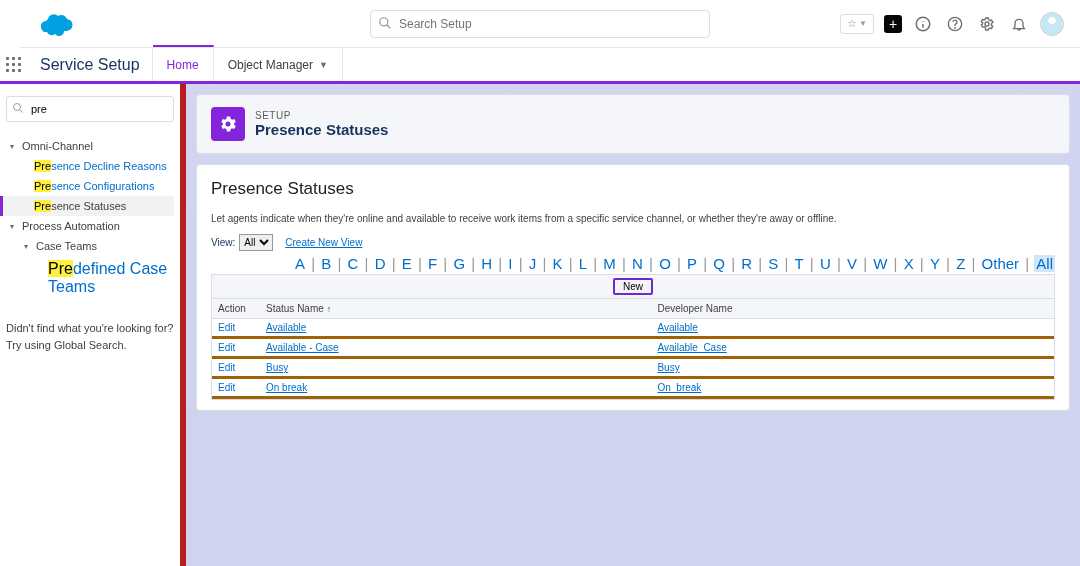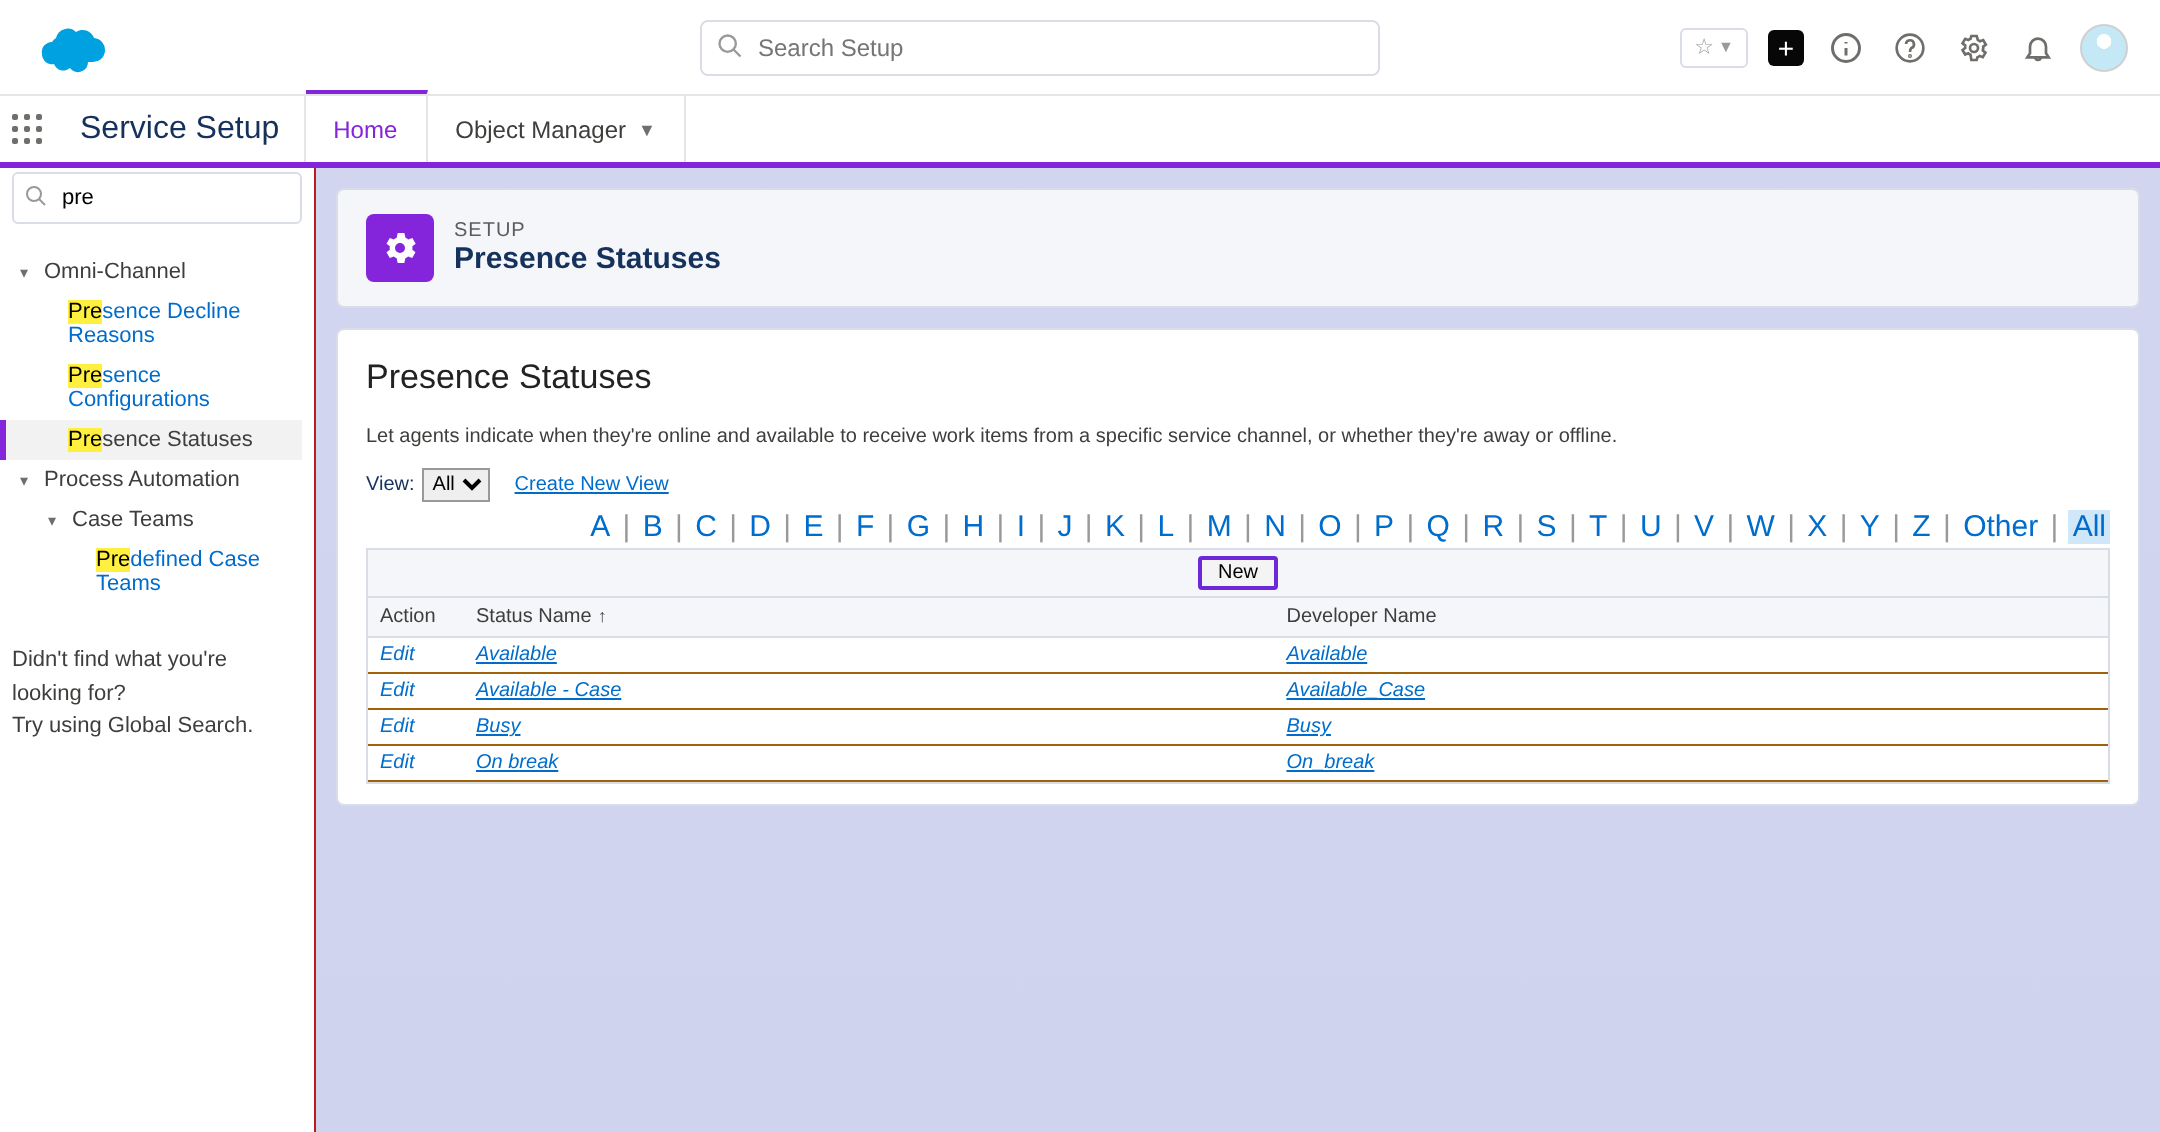--- a/index.html
+++ b/index.html
@@ -1,49 +1,49 @@
 <!DOCTYPE html>
 <html><head>
 <meta charset="utf-8">
 <style>
 * { box-sizing: border-box; margin: 0; padding: 0; }
 body { font-family: -apple-system, BlinkMacSystemFont, "Segoe UI", Arial, sans-serif; font-size: 12px; color: #16325c; background: #fff; width: 1080px; height: 566px; overflow: hidden; }
-.global-header { height: 48px; display: flex; align-items: center; border-bottom: 1px solid #e5e5e5; padding: 0 8px; position: relative; }
+.global-header { height: 48px; display: flex; align-items: center; border-bottom: 1px solid #e5e5e5; padding: 0 8px; position: relative; margin-left: 20px; }
 .logo-cloud { width: 40px; height: 28px; margin-left: 8px; }
 .search-wrap { position: absolute; left: 350px; width: 340px; }
 .search-box { width: 100%; height: 28px; border: 1px solid #d8dde6; border-radius: 4px; padding: 0 8px 0 28px; font-size: 12px; color: #333; background: #fff; }
 .search-wrap .icon { position: absolute; left: 8px; top: 6px; color: #999; }
 .header-actions { margin-left: auto; display: flex; align-items: center; gap: 10px; padding-right: 8px; }
 .hdr-btn { width: 22px; height: 22px; display: flex; align-items: center; justify-content: center; color: #706e6b; cursor: pointer; }
 .fav-btn { border: 1px solid #d8dde6; border-radius: 3px; display: flex; align-items: center; width: 34px; height: 20px; justify-content: center; color: #999; font-size: 10px; }
 .fav-btn .star { font-size: 11px; margin-right: 2px; }
 .fav-btn .chev { font-size: 8px; }
 .plus-btn { background: #080707; color: #fff; width: 18px; height: 18px; border-radius: 3px; display: flex; align-items: center; justify-content: center; font-size: 14px; }
 .avatar { width: 24px; height: 24px; border-radius: 50%; background: radial-gradient(circle at 50% 35%, #fff 0 20%, #c5e8f7 21% 100%); border: 1px solid #d0d0d0; }
 .app-bar { height: 36px; display: flex; align-items: stretch; border-bottom: 3px solid #8425db; }
 .app-launcher { width: 28px; display: flex; align-items: center; justify-content: center; cursor: pointer; }
 .dots9 { width: 16px; height: 16px; display: grid; grid-template-columns: repeat(3,1fr); grid-template-rows: repeat(3,1fr); gap: 2px; }
 .dots9 span { width: 3px; height: 3px; background: #706e6b; border-radius: 1px; }
 .app-name { font-size: 16px; padding: 0 12px; display: flex; align-items: center; border-right: 1px solid #e5e5e5; }
 .tab { padding: 0 14px; display: flex; align-items: center; font-size: 12px; border-right: 1px solid #e5e5e5; color: #3e3e3c; cursor: pointer; }
 .tab.active { border-top: 3px solid #8425db; color: #8425db; font-weight: 500; margin-top: -3px; }
 .tab .chev { margin-left: 6px; font-size: 9px; color: #706e6b; }
 .main-row { display: flex; height: calc(566px - 48px - 36px); }
-.sidebar { width: 158px; border-right: 1px solid #b91c1c; padding: 2px 6px; font-size: 11px; }
+.sidebar { width: 186px; border-right: 6px solid #b91c1c; padding: 12px 6px; font-size: 11px; }
 .side-search-wrap { position: relative; margin-bottom: 14px; }
 .side-search { width: 100%; height: 26px; border: 1px solid #d8dde6; border-radius: 3px; padding: 0 6px 0 24px; font-size: 11px; }
 .side-search-wrap .icon { position: absolute; left: 6px; top: 6px; color: #999; font-size: 11px; }
 .tree-item { padding: 4px 0 4px 4px; display: flex; align-items: center; cursor: pointer; color: #3e3e3c; }
 .tree-item .chev { width: 12px; font-size: 8px; color: #706e6b; }
 .tree-child { padding: 4px 0 4px 28px; font-size: 11px; color: #006dcc; cursor: pointer; }
 .tree-child.selected { background: #f3f2f2; border-left: 3px solid #8425db; margin-left: -6px; padding-left: 31px; color: #3e3e3c; }
 .tree-child mark { background: #fff03f; padding: 0; }
 .tree-sub { padding: 4px 0 4px 18px; display: flex; align-items: center; color: #3e3e3c; cursor: pointer; }
 .tree-sub .chev { width: 12px; font-size: 8px; color: #706e6b; }
-.tree-gchild { padding: 4px 0 4px 42px; font-size: 11px; color: #006dcc; cursor: pointer; }
+.tree-gchild { padding: 4px 0 4px 42px; font-size: 16px; color: #006dcc; cursor: pointer; }
 .tree-gchild mark { background: #fff03f; }
 .side-foot { margin-top: 20px; font-size: 11px; color: #3e3e3c; line-height: 1.5; }
 .content { flex: 1; background: linear-gradient(180deg, #d2d5f0 0%, #cfd3ee 100%); padding: 10px; overflow: auto; }
 .page-header { background: #f4f6f9; border: 1px solid #d8dde6; border-radius: 4px; padding: 12px 14px; display: flex; align-items: center; margin-bottom: 10px; }
 .ph-icon { width: 34px; height: 34px; background: #8425db; border-radius: 4px; display: flex; align-items: center; justify-content: center; margin-right: 10px; }
 .ph-icon svg { color: #fff; }
 .ph-eyebrow { font-size: 10px; color: #5c5c5c; letter-spacing: 0.5px; }
 .ph-title { font-size: 15px; font-weight: 600; color: #16325c; }
 .panel { background: #fff; border: 1px solid #d8dde6; border-radius: 4px; padding: 14px 14px 10px; }
 .panel h1 { font-size: 17px; font-weight: 400; color: #222; margin-bottom: 14px; }
@@ -57,21 +57,21 @@
 .alpha-row span.sep { color: #999; }
 .alpha-row span.other { color: #006dcc; }
 .alpha-row span.all { background: #cfe7f8; color: #006dcc; padding: 0 2px; }
 .tbl-wrap { border: 1px solid #d8dde6; }
 .tbl-top { text-align: center; padding: 3px 0; background: #f4f6f9; border-bottom: 1px solid #d8dde6; }
 .btn-new { font-size: 10px; border: 2px solid #6d28d9; background: #f4f4f4; padding: 1px 8px; cursor: pointer; border-radius: 2px; }
 table { width: 100%; border-collapse: collapse; font-size: 10px; }
 th { text-align: left; padding: 4px 6px; background: #f4f6f9; border-bottom: 1px solid #d8dde6; font-weight: 400; color: #3e3e3c; position: relative; }
 th.action { width: 48px; }
 th.sort::after { content: "↑"; font-size: 9px; margin-left: 3px; }
-td { padding: 3px 6px; border-bottom: 1px solid #a16207; font-style: italic; }
+td { padding: 3px 6px; border-bottom: 3px solid #a16207; }
 td a { color: #006dcc; text-decoration: underline; cursor: pointer; }
 td.edit a { text-decoration: none; }
 </style>
 </head>
 <body>
 
 <div class="global-header">
   <div class="logo-cloud">
     <svg viewBox="0 0 40 28">
         <path fill="#00a1e0" d="M12 9a6 6 0 0 1 10-3 6 6 0 0 1 9 3 6 6 0 0 1-1 12h-2a5 5 0 0 1-9 3 5 5 0 0 1-8-2 5 5 0 0 1-6-5 5 5 0 0 1 5-6 6 6 0 0 1 2-2z"></path>

